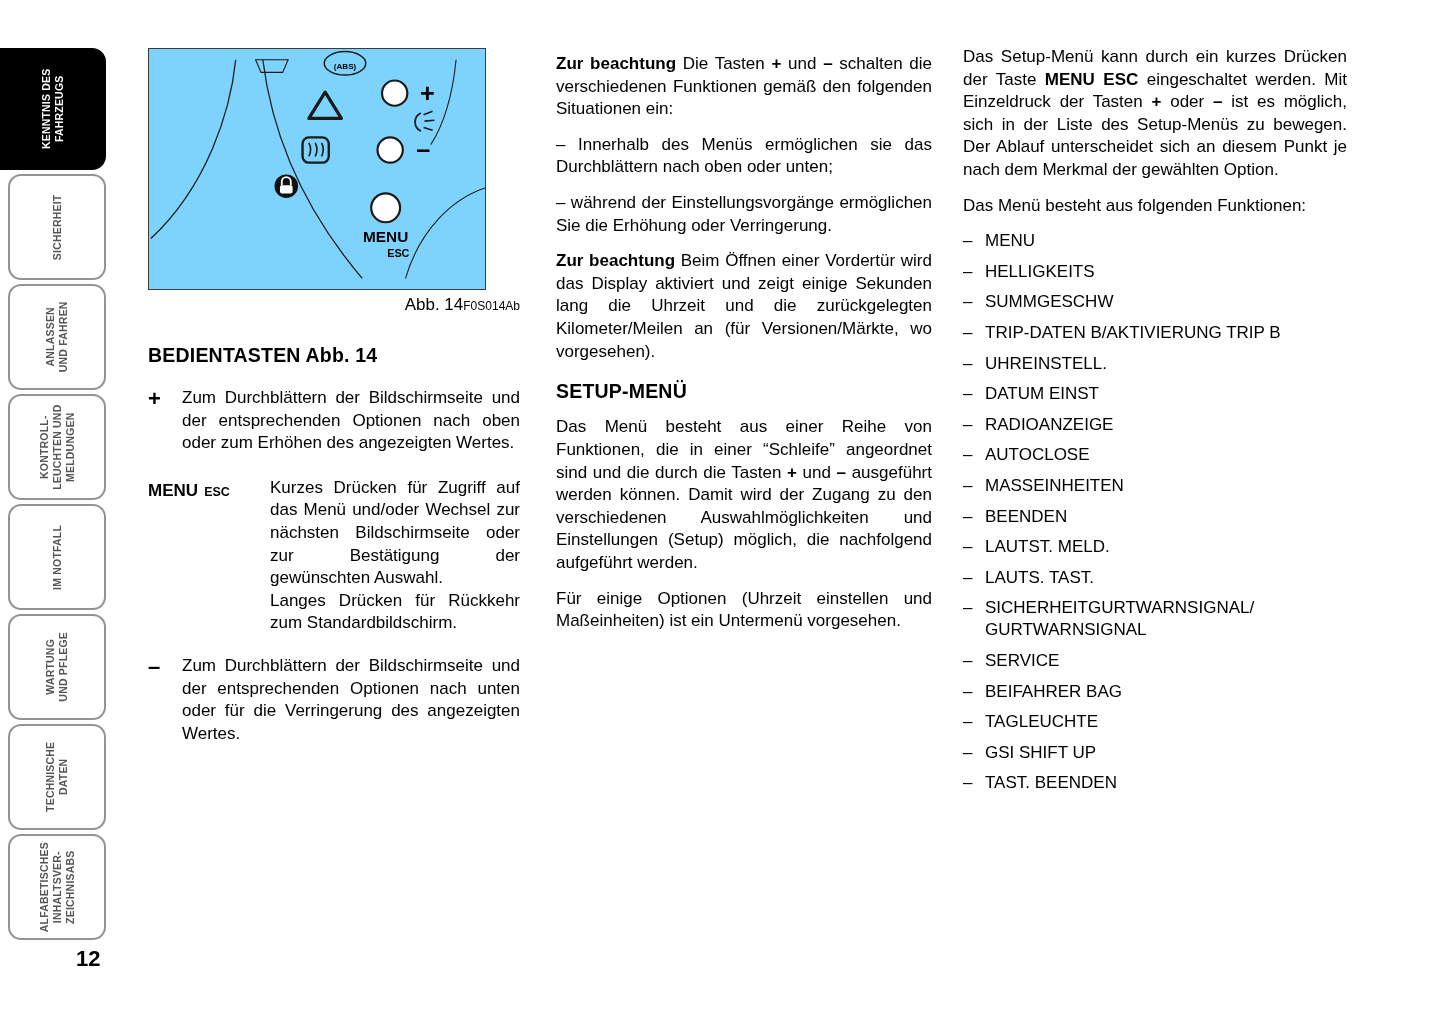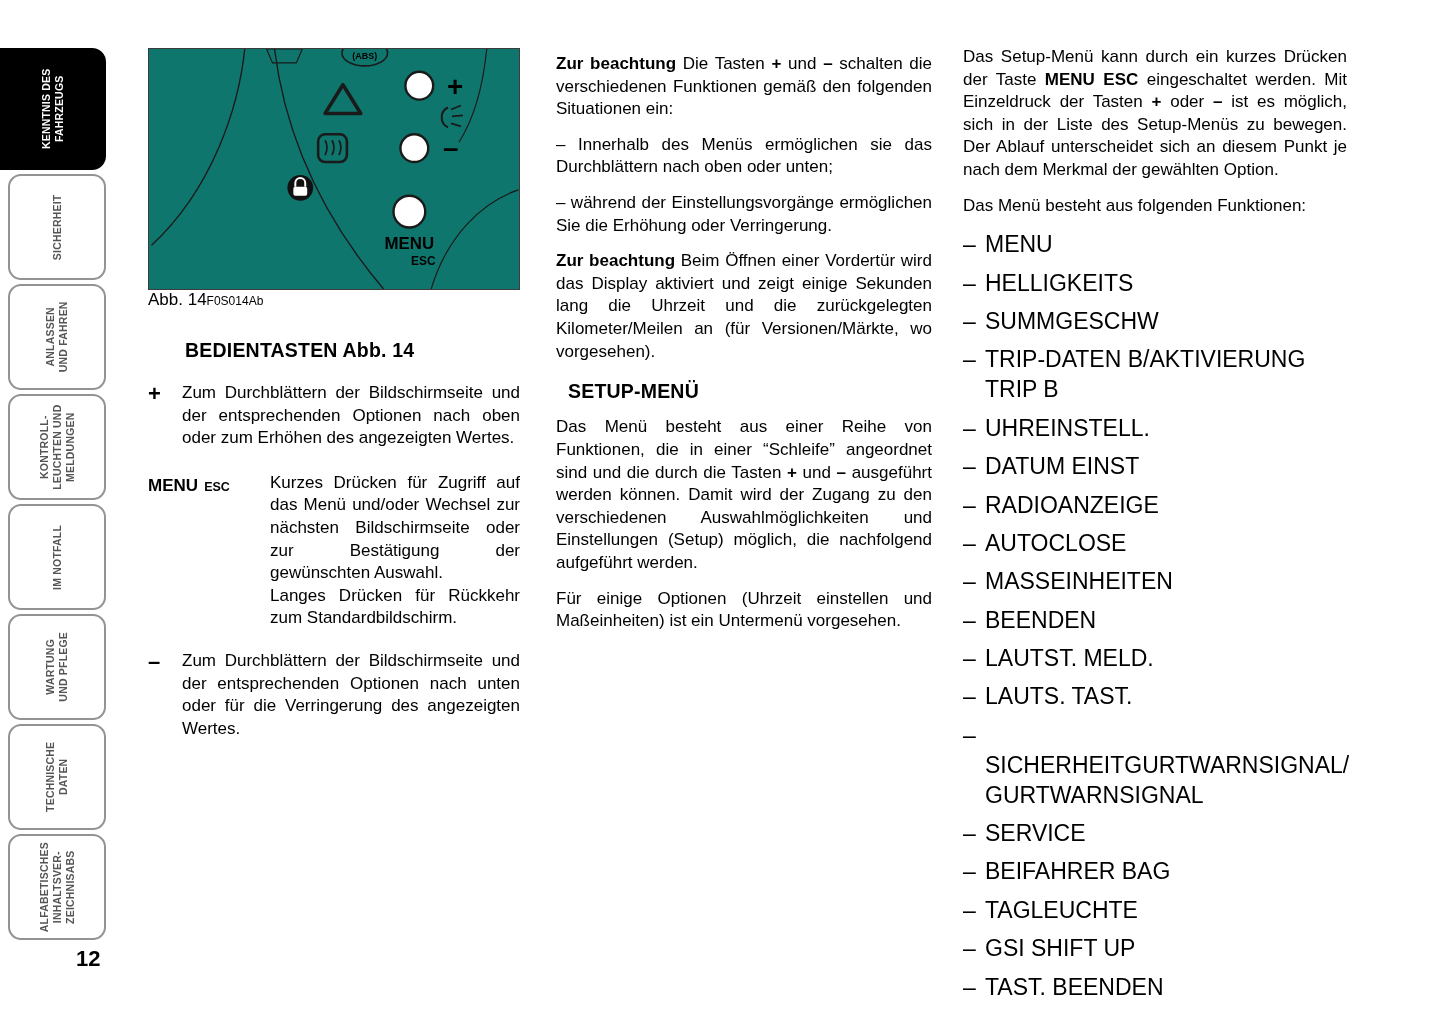--- a/index.html
+++ b/index.html
@@ -32,45 +32,45 @@
   }
   .pagenum { position:absolute; left:76px; top:946px; font-size:22px; font-weight:bold; }
 
   
   .col { position:absolute; top:48px; }
   .col1 { left:148px; width:372px; }
   .col2 { left:556px; width:376px; top:53px; }
   .col3 { left:963px; width:384px; top:46px; }
 
   
-  .figure { width:372px; height:242px; border:1px solid #3c3c3c; background:#0f766e; }
+  .figure { width:338px; height:242px; border:1px solid #3c3c3c; background:#7dd3fc; }
   .fig-svg { width:100%; height:100%; display:block; }
-  .caption-row { display:flex; justify-content:flex-start; align-items:baseline; }
+  .caption-row { display:flex; justify-content:flex-end; align-items:baseline; margin-top:5px; }
   .fig-caption { font-size:17px; }
   .fig-code { font-size:12px; }
 
-  h2.sec { font-size:19.5px; font-weight:bold; letter-spacing:.2px;margin-left:37px; }
+  h2.sec { font-size:19.5px; font-weight:bold; letter-spacing:.2px; }
   .col1 h2.sec { margin-top:29px; }
-  .col2 h2.sec { margin:17px 12px 13px; }
+  .col2 h2.sec { margin:17px 0 13px; }
 
   
   .defitem { display:grid; grid-template-columns:34px 1fr; margin-top:20px; }
   .defitem.menuitem { grid-template-columns:122px 1fr; margin-top:22px; }
   .defsym { font-weight:bold; font-size:22px; line-height:1; padding-top:1px; }
   .menu-big { font-size:17px; font-weight:bold; }
   .menu-small { font-size:12.5px; font-weight:bold; }
 
   p.body { font-size:17px; line-height:1.33; text-align:justify; }
   .prelines { white-space:pre-line; }
   .col2 p.body, .col3 p.body { margin-bottom:13px; }
 
   
   .menu-list { list-style:none; margin-top:9px; }
   .menu-list li {
-    font-size:23px; line-height:1.3; margin-bottom:8.5px;
+    font-size:17px; line-height:1.3; margin-bottom:8.5px;
     padding-left:22px; text-indent:-22px;
   }
   .menu-list .dash { display:inline-block; width:22px; text-indent:0; }
   .mi-text { white-space:pre-line; }
 </style>
 </head>
 <body>
 
 <div class="page">
 

